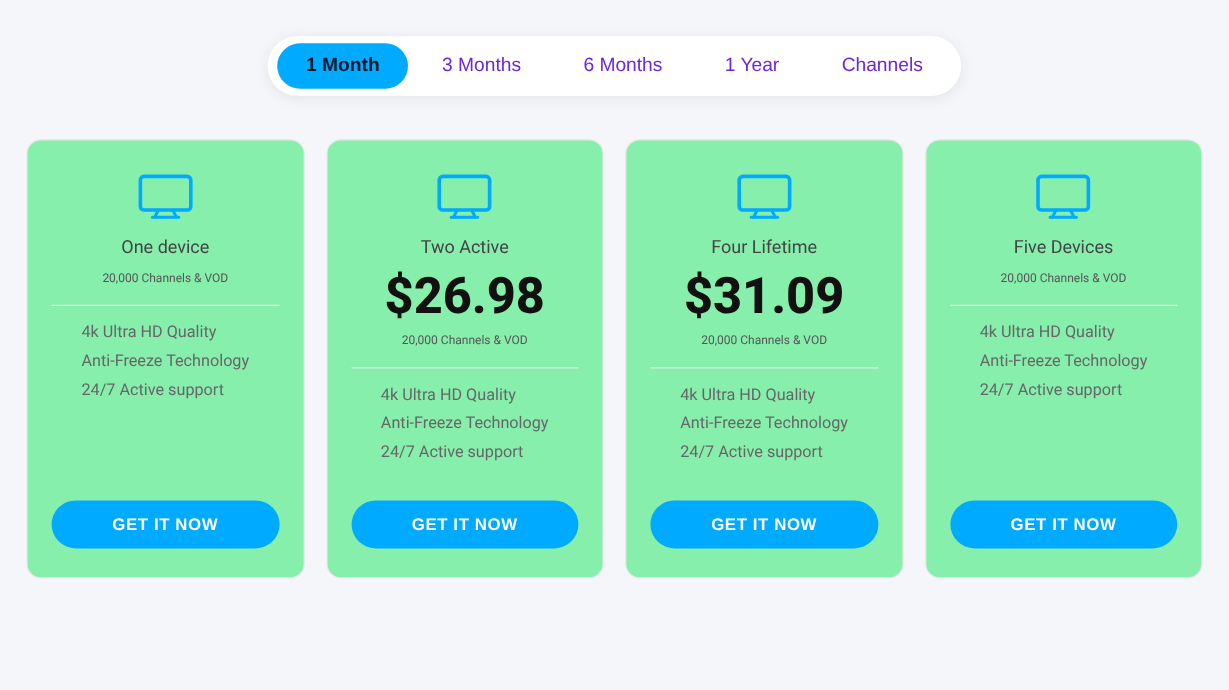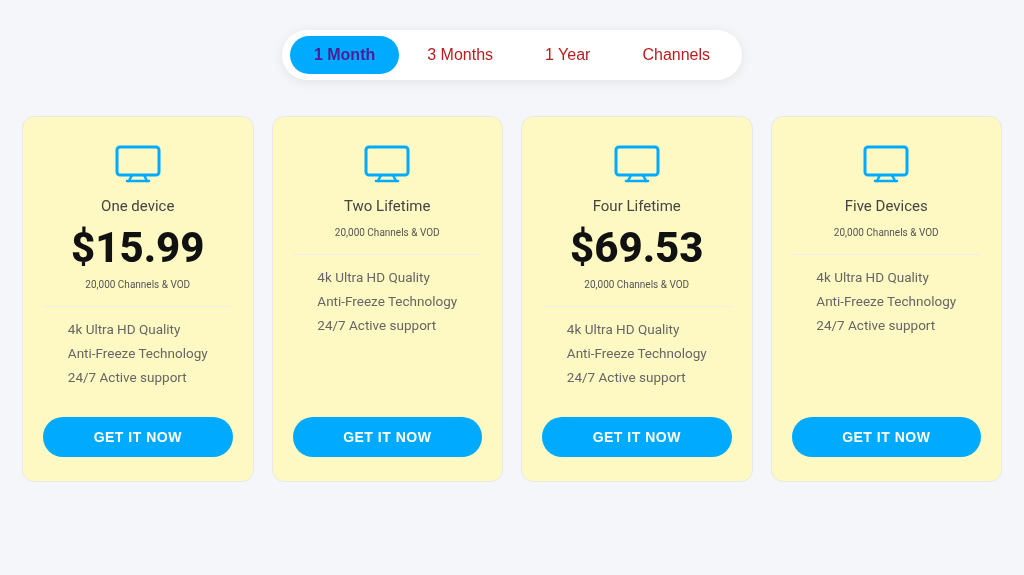--- a/index.html
+++ b/index.html
@@ -24,43 +24,43 @@
       gap: 4px;
       margin-bottom: 36px;
     }
     .period-btn {
       border: none;
       background: transparent;
       border-radius: 50px;
       padding: 10px 24px;
       font-size: 16px;
       font-weight: 500;
-      color: #b91c1c;
+      color: #6d28d9;
       cursor: pointer;
       transition: background 0.2s, color 0.2s;
       white-space: nowrap;
     }
     .period-btn.active {
       background: #00aaff;
-      color: #4c1d95;
+      color: #0f172a;
       font-weight: 600;
     }
 
     
     .cards-container {
       display: flex;
       gap: 18px;
       justify-content: center;
       width: 100%;
       max-width: 980px;
     }
 
     
     .pricing-card {
-      background: #fef9c3;
+      background: #86efac;
       border: 1.5px solid #e8e8e8;
       border-radius: 12px;
       padding: 28px 20px 24px;
       flex: 1;
       display: flex;
       flex-direction: column;
       align-items: center;
       min-width: 0;
     }
 
@@ -123,69 +123,70 @@
       text-transform: uppercase;
       transition: background 0.2s;
     }
   </style>
 </head>
 <body>
 
 <div class="period-selector">
     <button class="period-btn active">1 Month</button>
     <button class="period-btn">3 Months</button>
+    <button class="period-btn">6 Months</button>
     <button class="period-btn">1 Year</button>
     <button class="period-btn">Channels</button>
   </div>
 
 <div class="cards-container">
     <div class="pricing-card">
       <div class="monitor-icon"><svg width="48" height="38" viewBox="0 0 48 38" fill="none" xmlns="http://www.w3.org/2000/svg">
       <rect x="3" y="2" width="42" height="28" rx="3" stroke="#00aaff" stroke-width="3" fill="none"></rect>
       <line x1="18" y1="30" x2="15" y2="36" stroke="#00aaff" stroke-width="2.5" stroke-linecap="round"></line>
       <line x1="30" y1="30" x2="33" y2="36" stroke="#00aaff" stroke-width="2.5" stroke-linecap="round"></line>
       <line x1="13" y1="36" x2="35" y2="36" stroke="#00aaff" stroke-width="2.5" stroke-linecap="round"></line>
     </svg></div>
       <div class="device-label">One device</div>
-      <div class="price">$15.99</div>
-      <div class="channels-label">20,000 Channels &amp; VOD</div>
-      <div class="divider"></div>
-      <ul class="features">
-        <li>4k Ultra HD Quality</li>
-        <li>Anti-Freeze Technology</li>
-        <li>24/7 Active support</li>
-      </ul>
-      <button class="cta-button">GET IT NOW</button>
-    </div>
-    <div class="pricing-card">
-      <div class="monitor-icon"><svg width="48" height="38" viewBox="0 0 48 38" fill="none" xmlns="http://www.w3.org/2000/svg">
-      <rect x="3" y="2" width="42" height="28" rx="3" stroke="#00aaff" stroke-width="3" fill="none"></rect>
-      <line x1="18" y1="30" x2="15" y2="36" stroke="#00aaff" stroke-width="2.5" stroke-linecap="round"></line>
-      <line x1="30" y1="30" x2="33" y2="36" stroke="#00aaff" stroke-width="2.5" stroke-linecap="round"></line>
-      <line x1="13" y1="36" x2="35" y2="36" stroke="#00aaff" stroke-width="2.5" stroke-linecap="round"></line>
-    </svg></div>
-      <div class="device-label">Two Lifetime</div>
+      <div class="channels-label">20,000 Channels &amp; VOD</div>
+      <div class="divider"></div>
+      <ul class="features">
+        <li>4k Ultra HD Quality</li>
+        <li>Anti-Freeze Technology</li>
+        <li>24/7 Active support</li>
+      </ul>
+      <button class="cta-button">GET IT NOW</button>
+    </div>
+    <div class="pricing-card">
+      <div class="monitor-icon"><svg width="48" height="38" viewBox="0 0 48 38" fill="none" xmlns="http://www.w3.org/2000/svg">
+      <rect x="3" y="2" width="42" height="28" rx="3" stroke="#00aaff" stroke-width="3" fill="none"></rect>
+      <line x1="18" y1="30" x2="15" y2="36" stroke="#00aaff" stroke-width="2.5" stroke-linecap="round"></line>
+      <line x1="30" y1="30" x2="33" y2="36" stroke="#00aaff" stroke-width="2.5" stroke-linecap="round"></line>
+      <line x1="13" y1="36" x2="35" y2="36" stroke="#00aaff" stroke-width="2.5" stroke-linecap="round"></line>
+    </svg></div>
+      <div class="device-label">Two Active</div>
+      <div class="price">$26.98</div>
       <div class="channels-label">20,000 Channels &amp; VOD</div>
       <div class="divider"></div>
       <ul class="features">
         <li>4k Ultra HD Quality</li>
         <li>Anti-Freeze Technology</li>
         <li>24/7 Active support</li>
       </ul>
       <button class="cta-button">GET IT NOW</button>
     </div>
     <div class="pricing-card">
       <div class="monitor-icon"><svg width="48" height="38" viewBox="0 0 48 38" fill="none" xmlns="http://www.w3.org/2000/svg">
       <rect x="3" y="2" width="42" height="28" rx="3" stroke="#00aaff" stroke-width="3" fill="none"></rect>
       <line x1="18" y1="30" x2="15" y2="36" stroke="#00aaff" stroke-width="2.5" stroke-linecap="round"></line>
       <line x1="30" y1="30" x2="33" y2="36" stroke="#00aaff" stroke-width="2.5" stroke-linecap="round"></line>
       <line x1="13" y1="36" x2="35" y2="36" stroke="#00aaff" stroke-width="2.5" stroke-linecap="round"></line>
     </svg></div>
       <div class="device-label">Four Lifetime</div>
-      <div class="price">$69.53</div>
+      <div class="price">$31.09</div>
       <div class="channels-label">20,000 Channels &amp; VOD</div>
       <div class="divider"></div>
       <ul class="features">
         <li>4k Ultra HD Quality</li>
         <li>Anti-Freeze Technology</li>
         <li>24/7 Active support</li>
       </ul>
       <button class="cta-button">GET IT NOW</button>
     </div>
     <div class="pricing-card">

